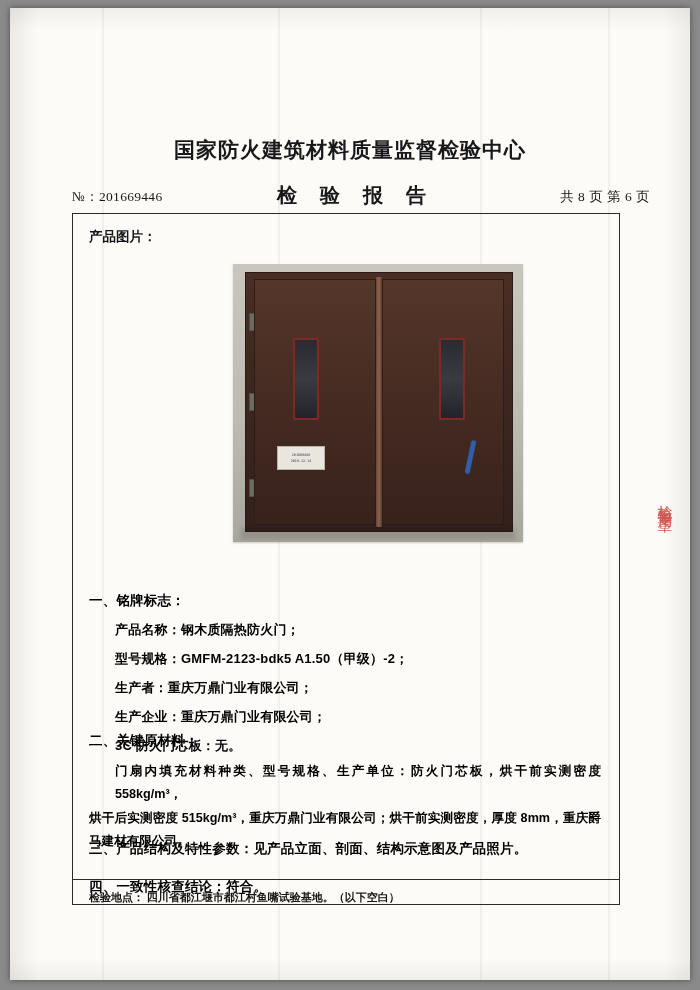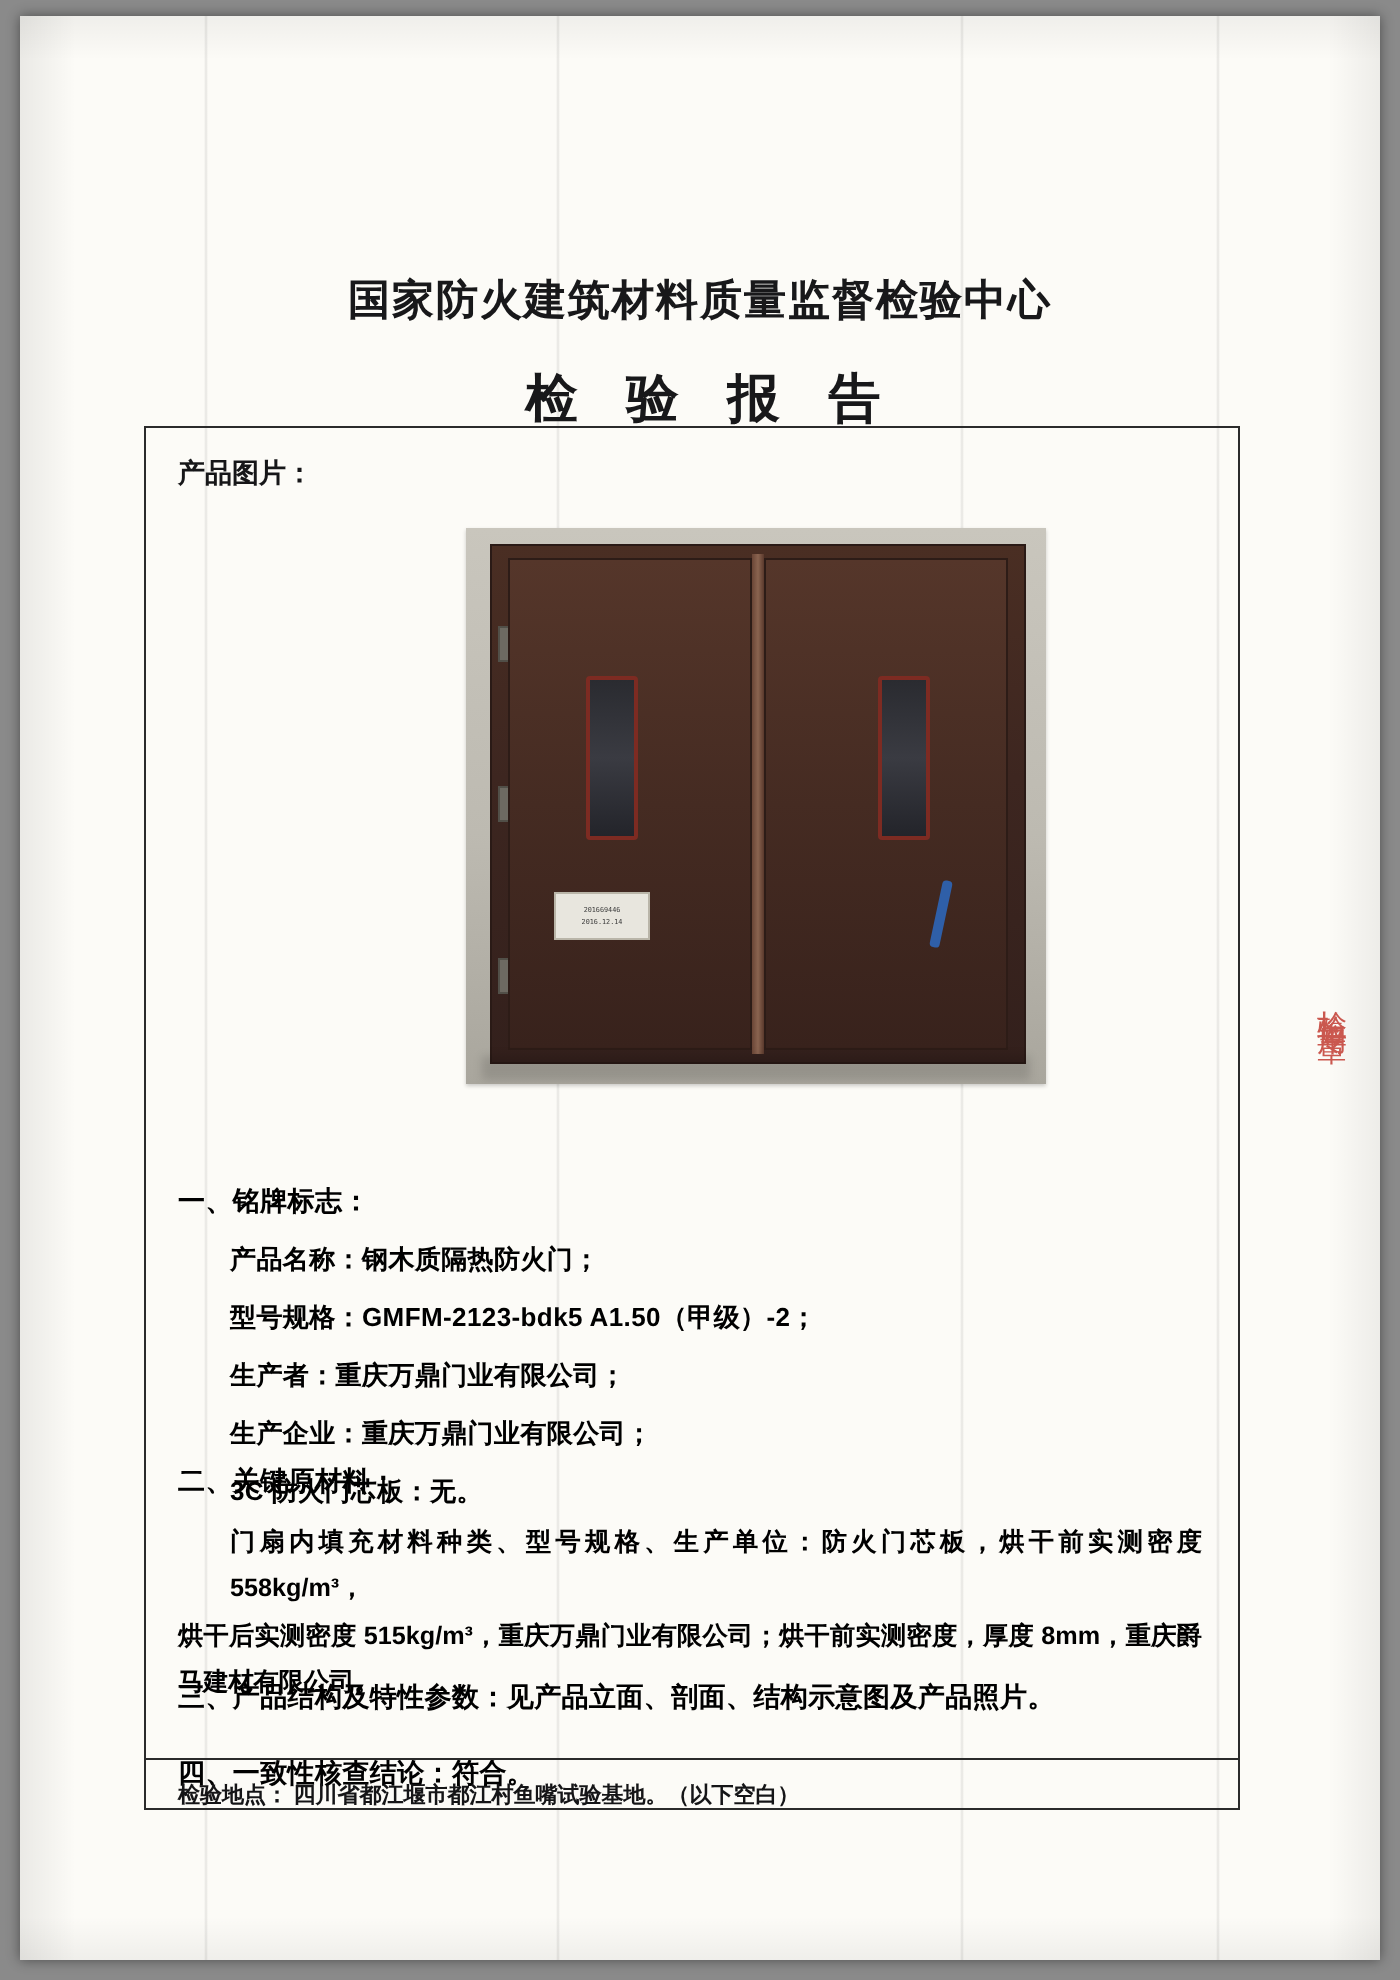--- a/index.html
+++ b/index.html
@@ -58,21 +58,21 @@
   .doc-title {
     font-family: "Liberation Serif", serif;
     font-weight: bold;
     font-size: 21px;
     letter-spacing: 1px;
     color: #18181a;
   }
   .doc-subtitle {
     font-family: "Liberation Serif", serif;
     font-weight: bold;
-    font-size: 26px;
+    font-size: 20px;
     letter-spacing: 9px;
     color: #18181a;
     margin-top: 18px;
     padding-left: 12px;
   }
 
   .meta-row {
     position: absolute;
     left: 62px;
     right: 40px;
@@ -270,20 +270,24 @@
   <div class="fold f1"></div>
   <div class="fold f2"></div>
   <div class="fold f3"></div>
   <div class="fold f4"></div>
 
   <div class="title-block">
     <div class="doc-title">国家防火建筑材料质量监督检验中心</div>
     <div class="doc-subtitle">检 验 报 告</div>
   </div>
 
+  <div class="meta-row">
+    <div class="meta-no">№：201669446</div>
+    <div class="meta-pages">共 8 页  第 6 页</div>
+  </div>
 
   <div class="frame">
 
     <div class="sec-label pic-label">产品图片：</div>
 
     <div class="photo-wrap">
       <div class="photo-bg"></div>
       <div class="door-outer">
         <div class="hinge h1"></div>
         <div class="hinge h2"></div>

